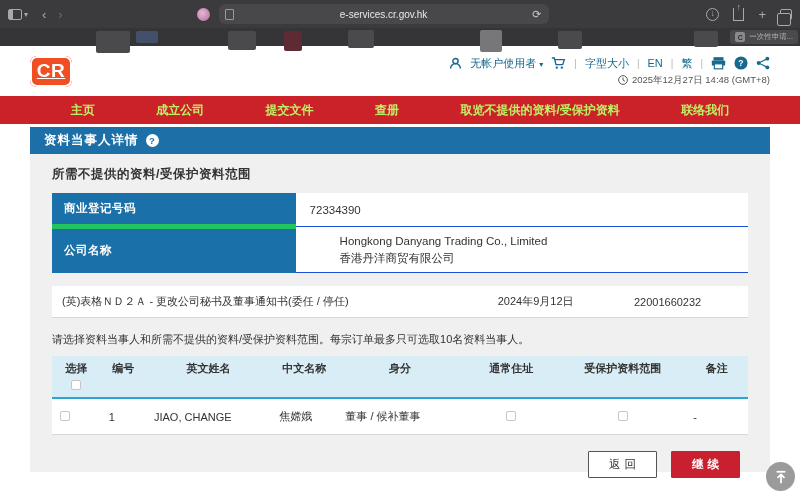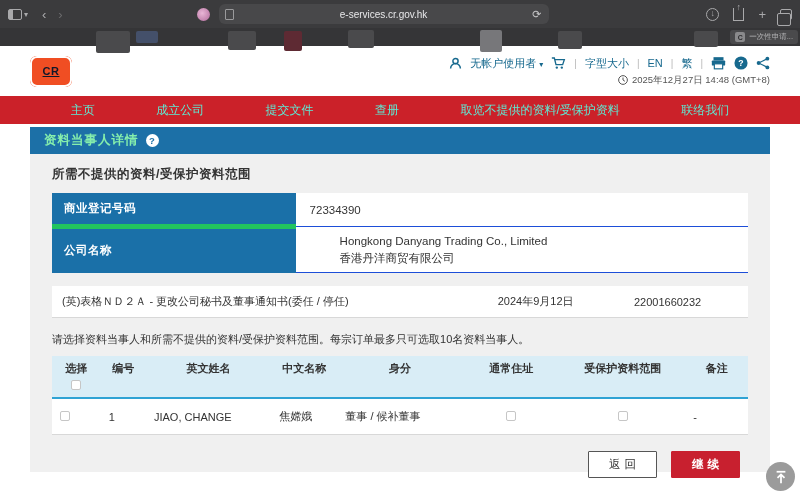--- a/index.html
+++ b/index.html
@@ -33,40 +33,40 @@
   .bm-tab { position:absolute; right:2px; top:2px; display:flex; align-items:center; gap:4px;
     background:#4a4a4c; border-radius:3px; padding:2px 5px; }
   .bm-fav { width:10px; height:10px; background:#8a8a8c; color:#2d2d2f; font-size:7px; font-weight:bold;
     display:flex; align-items:center; justify-content:center; border-radius:2px; }
   .bm-label { color:#b5b5b7; font-size:7.5px; white-space:nowrap; }
 
   
   .site-header { height:50px; background:#fff; display:flex; align-items:center; padding:0 30px; position:relative; }
   .logo-box { width:42px; height:31px; background:#f04e23; border-radius:7px; display:flex; align-items:center;
     justify-content:center; box-shadow:inset 0 0 0 2px #fff, inset 0 0 0 3.5px #f04e23; }
-  .logo-box span { color:#0f172a; font-weight:bold; font-size:11px; letter-spacing:.5px;text-decoration:underline; }
+  .logo-box span { color:#ffffff; font-weight:bold; font-size:19px; letter-spacing:.5px;text-decoration:underline; }
   .org { margin-left:10px; }
   .org .gov { font-size:8.5px; color:#4a4a4a; letter-spacing:1px; }
   .org .dept { font-size:15px; color:#333; font-weight:bold; letter-spacing:2px; margin-top:1px; }
   .hdr-right { margin-left:auto; display:flex; flex-direction:column; align-items:flex-end; gap:3px; }
   .hdr-line1 { display:flex; align-items:center; gap:8px; color:#17698e; font-size:11px; }
   .hdr-line1 .sep { color:#b9b9b9; font-size:10px; }
   .teal { color:#17698e; }
   .ico-svg { display:inline-block; vertical-align:middle; }
   .hdr-line2 { display:flex; align-items:center; gap:4px; color:#555; font-size:9.5px; }
 
   
   .main-nav { height:28px; background:#cb2129; display:flex; align-items:center; justify-content:space-around; padding:0 40px; }
-  .nav-item { color:#5eead4; font-size:12px; font-weight:normal; cursor:pointer; white-space:nowrap; }
+  .nav-item { color:#bef264; font-size:12px; font-weight:bold; cursor:pointer; white-space:nowrap; }
 
   
   .content { background:#fff; padding:3px 30px 0 30px; height:348px; }
   .container { background:#f0f0f0; height:100%; }
   .titlebar { height:27px; background:#1c70a7; display:flex; align-items:center; padding:0 14px; gap:7px; }
-  .titlebar .t { color:#86efac; font-size:12.5px; font-weight:bold; letter-spacing:1px; }
+  .titlebar .t { color:#ffffff; font-size:12.5px; font-weight:bold; letter-spacing:1px; }
   .help-circle { width:13px; height:13px; border-radius:50%; background:#fff; color:#1c70a7; font-size:9.5px;
     font-weight:bold; display:flex; align-items:center; justify-content:center; cursor:pointer; }
   .inner { padding:12px 22px 0 22px; }
   .section-heading { font-size:12.5px; font-weight:bold; color:#333; letter-spacing:.5px; }
 
   .info-table { margin-top:10px; width:100%; border-collapse:collapse; }
   .info-table td { font-size:11.5px; }
   .info-label { background:#1a70a8; color:#fff; width:35%; padding:8px 12px; font-weight:bold; letter-spacing:.5px; }
   .row1 .info-label { border-bottom:5px solid #22c55e; }
   .info-value { background:#fff; color:#333; padding:6px 14px; border-bottom:1px solid #1d4ed8; }

